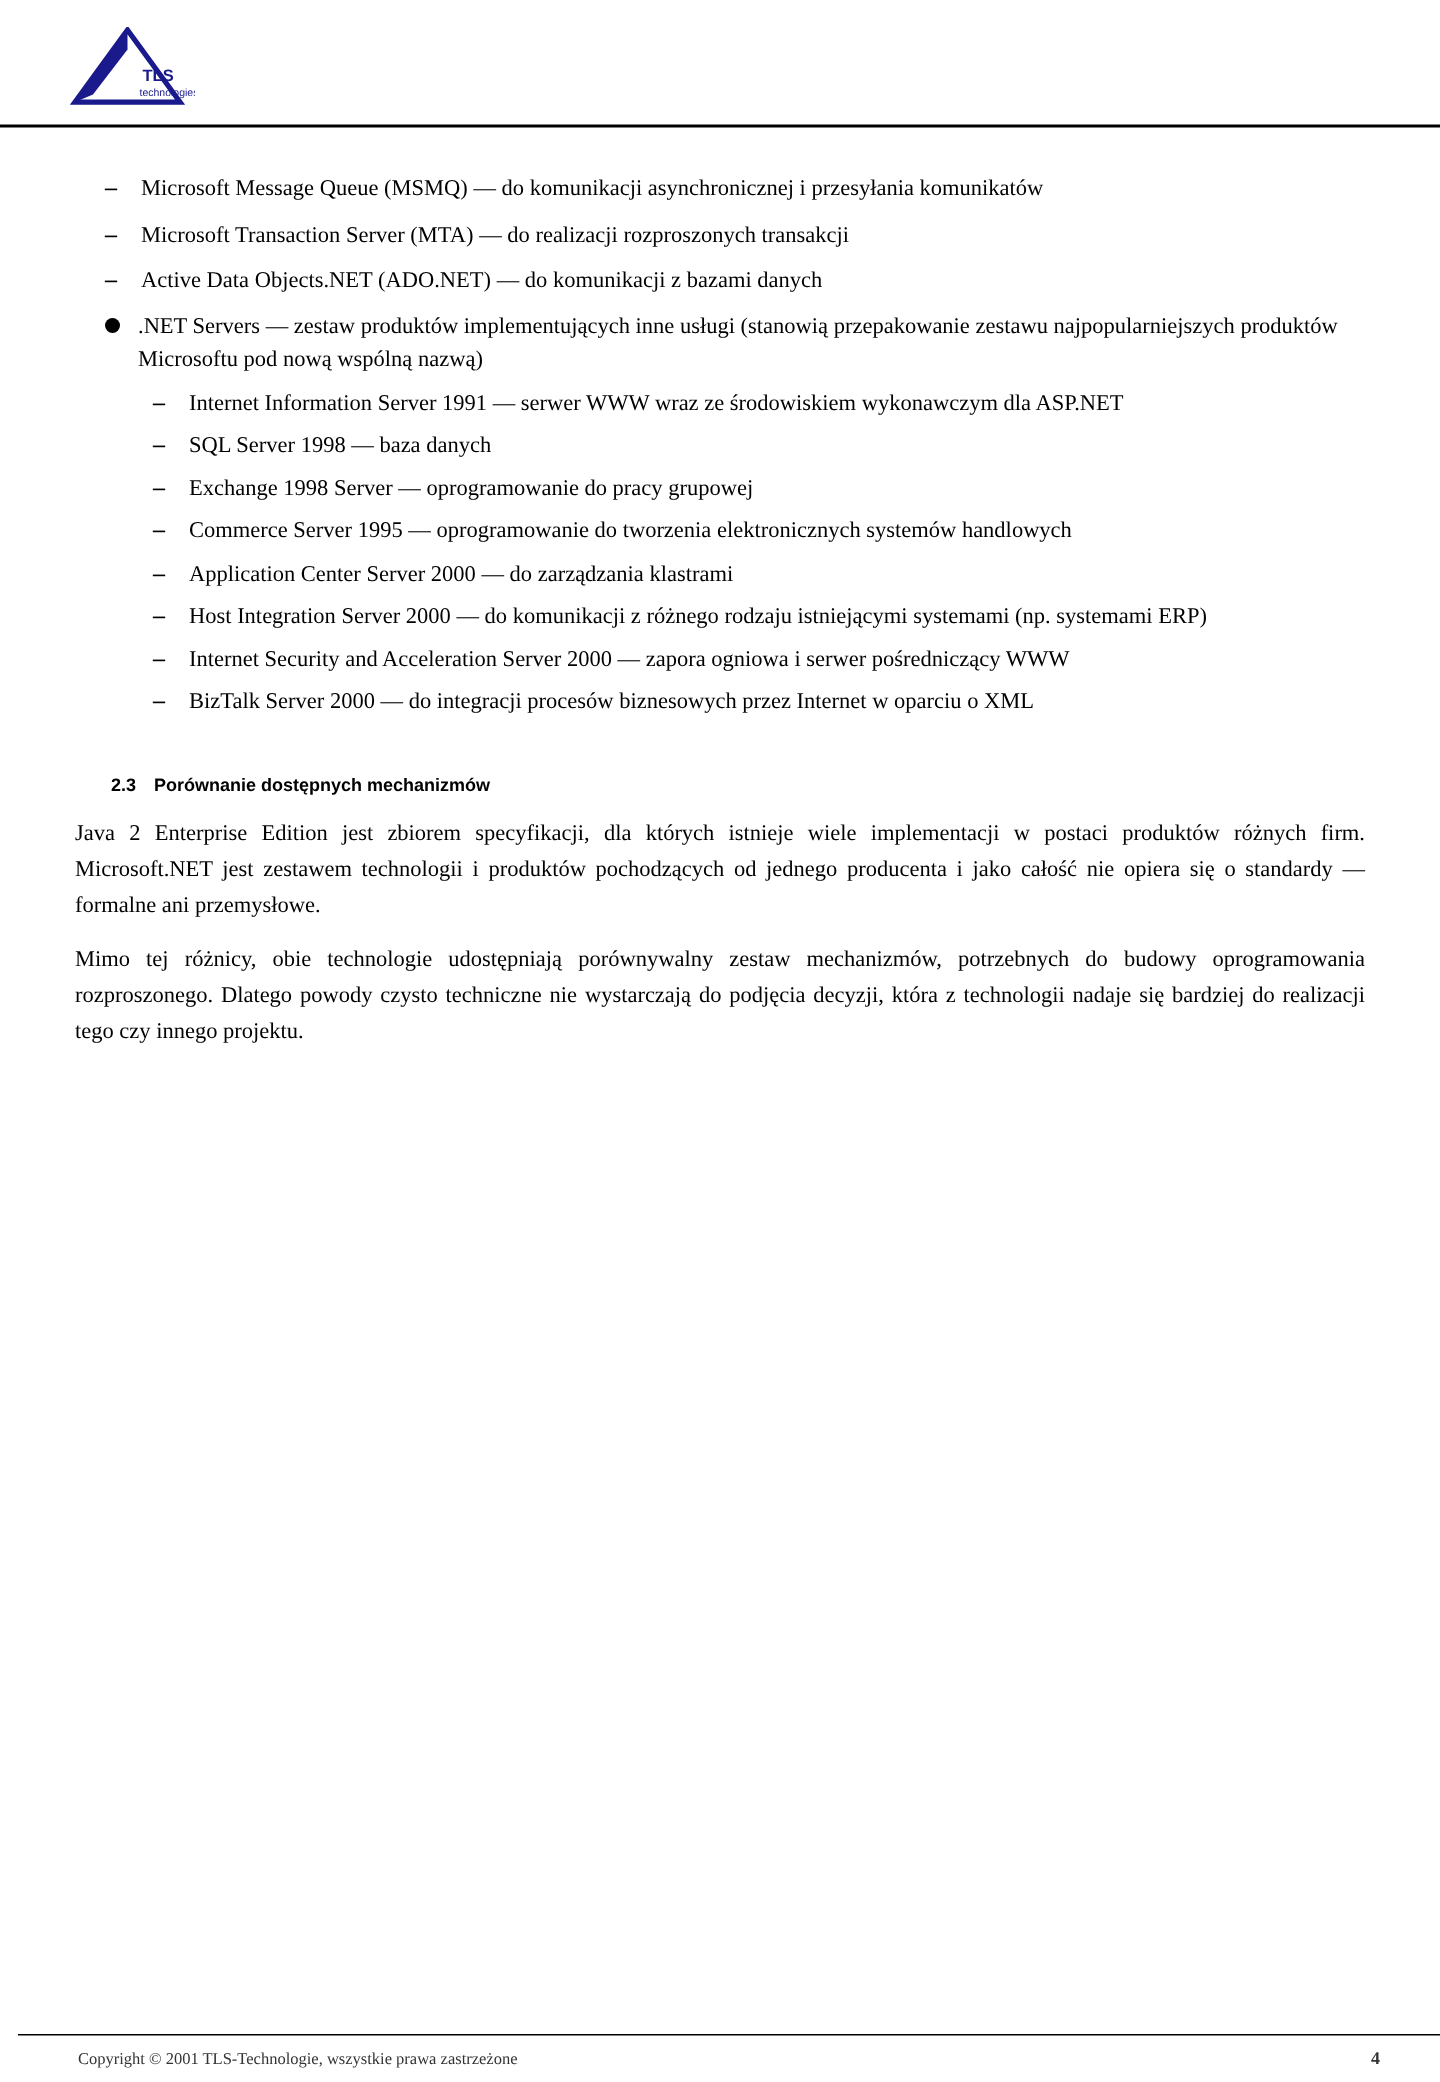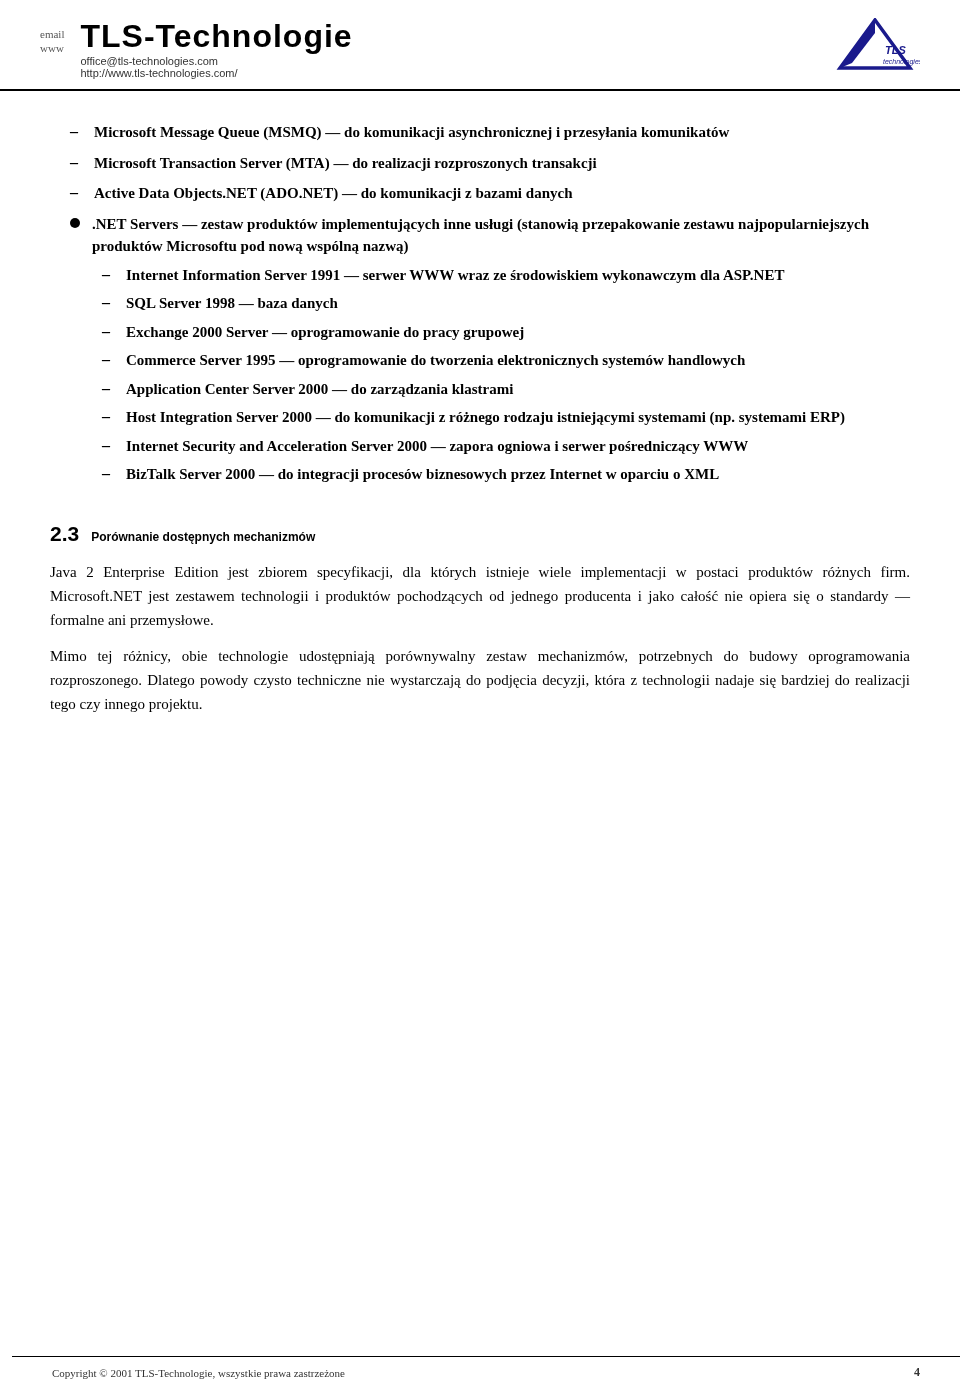--- a/index.html
+++ b/index.html
@@ -53,21 +53,20 @@
     .header-title .subtitle {
       font-size: 11px;
       color: #333;
       font-family: Arial, sans-serif;
     }
 
     
     .logo-container {
       display: flex;
       align-items: center;
-      font-style: italic;
     }
     .logo-svg {
       width: 90px;
       height: 55px;
     }
 
     
     .main-content {
       padding: 30px 50px 30px 50px;
     }
@@ -103,21 +102,20 @@
       margin-top: 0px;
       flex-shrink: 0;
       font-weight: bold;
       font-size: 16px;
       line-height: 1.4;
     }
 
     .outer-list > li p {
       line-height: 1.5;
       flex: 1;
-      font-weight: bold;
     }
 
     .inner-list {
       list-style: none;
       padding: 0;
       margin: 6px 0 6px 10px;
     }
 
     .inner-list > li {
       display: flex;
@@ -132,23 +130,24 @@
 
     
     .section-heading {
       margin-top: 30px;
       margin-bottom: 14px;
       display: flex;
       align-items: baseline;
       gap: 12px;
     }
     .section-number {
-      font-size: 21px;
-      font-weight: bold;
-      font-family: Arial, sans-serif;
+      font-size: 12px;
+      font-weight: bold;
+      font-family: Arial, sans-serif;
+      margin-left: 24px;
     }
     .section-title {
       font-size: 12px;
       font-weight: bold;
       font-family: Arial, sans-serif;
     }
 
     
     .body-paragraph {
       line-height: 1.6;
@@ -173,31 +172,20 @@
 
     .footer-page {
       font-size: 12px;
       font-weight: bold;
     }
   </style>
 </head>
 <body>
 
 <div class="header">
-  <div class="header-left">
-    <div class="header-contact">
-      <span>email</span>
-      <span>www</span>
-    </div>
-    <div class="header-title">
-      <h1>TLS-Technologie</h1>
-      <div class="subtitle">office@tls-technologies.com</div>
-      <div class="subtitle">http://www.tls-technologies.com/</div>
-    </div>
-  </div>
   <div class="logo-container">
 
     <svg class="logo-svg" viewBox="0 0 90 55" xmlns="http://www.w3.org/2000/svg">
 
       <polygon points="45,2 80,50 10,50" fill="none" stroke="#1a1a8c" stroke-width="3.5"></polygon>
 
       <polygon points="45,15 68,45 22,45" fill="#fff" stroke="#1a1a8c" stroke-width="0"></polygon>
 
       <polygon points="45,2 10,50 22,45 45,15" fill="#1a1a8c"></polygon>
 
@@ -236,21 +224,21 @@
           <li>
             <span class="bullet-dash">–</span>
             <p>Internet Information Server 1991 — serwer WWW wraz ze środowiskiem wykonawczym dla ASP.NET</p>
           </li>
           <li>
             <span class="bullet-dash">–</span>
             <p>SQL Server 1998 — baza danych</p>
           </li>
           <li>
             <span class="bullet-dash">–</span>
-            <p>Exchange 2000 Server — oprogramowanie do pracy grupowej</p>
+            <p>Exchange 1998 Server — oprogramowanie do pracy grupowej</p>
           </li>
           <li>
             <span class="bullet-dash">–</span>
             <p>Commerce Server 1995 — oprogramowanie do tworzenia elektronicznych systemów handlowych</p>
           </li>
           <li>
             <span class="bullet-dash">–</span>
             <p>Application Center Server 2000 — do zarządzania klastrami</p>
           </li>
           <li>

